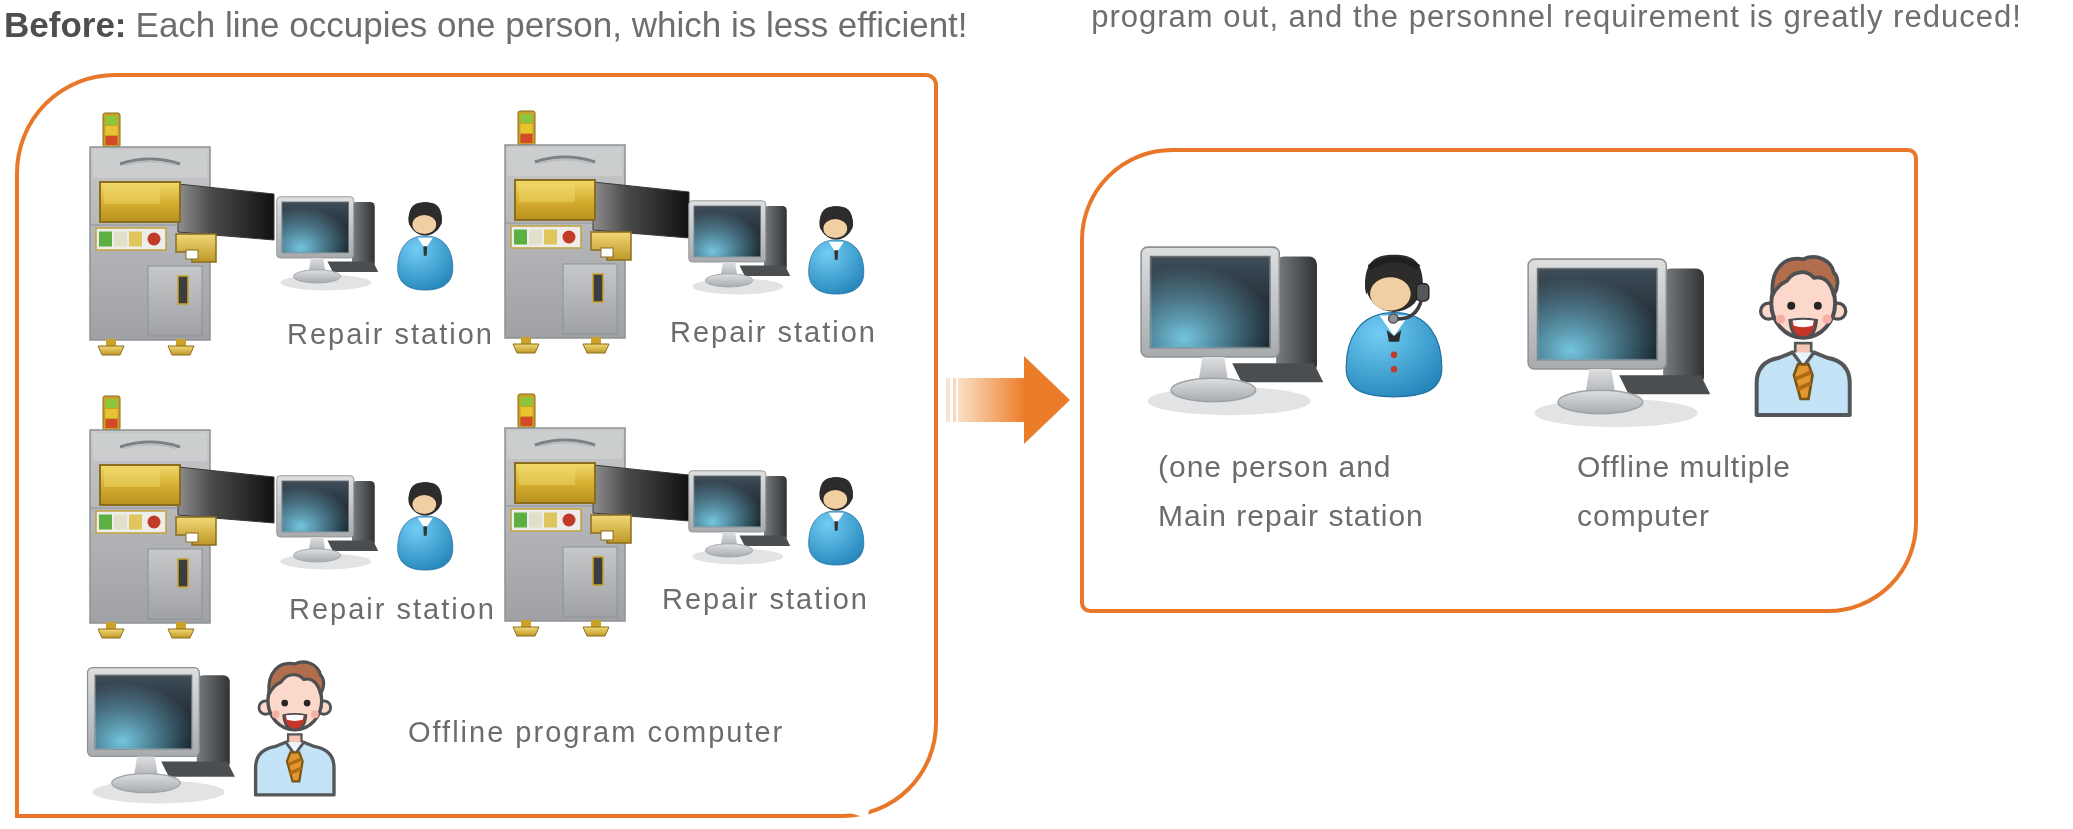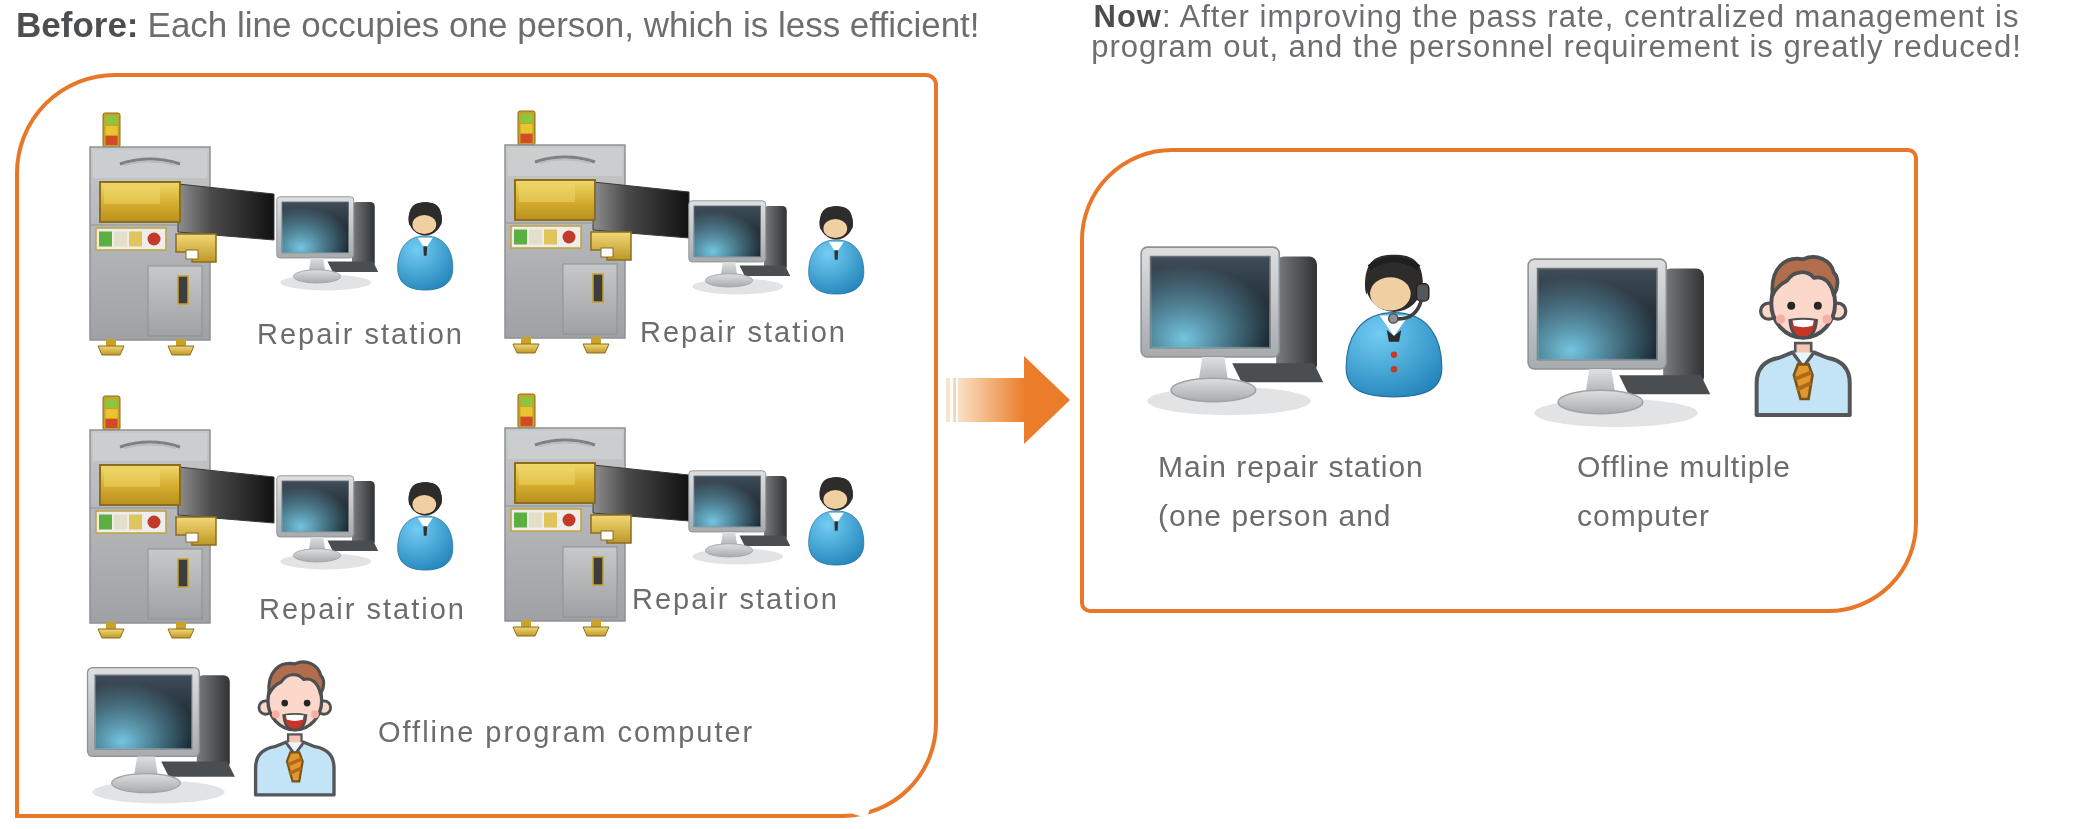--- a/index.html
+++ b/index.html
@@ -1,37 +1,36 @@
 <!DOCTYPE html>
 <html><head>
 <meta charset="utf-8">
 <style>
   html,body{margin:0;padding:0;}
   body{width:2073px;height:829px;background:#ffffff;font-family:"Liberation Sans",sans-serif;overflow:hidden;position:relative;}
   .title-before{position:absolute;left:4px;top:5px;font-size:35px;color:#6D6E71;white-space:nowrap;}
   .tb{font-weight:bold;color:#4D4E50;}
-  .title-before .tb{margin-right:9px;margin-left:12px;}
+  .title-before .tb{margin-right:9px;}
   .title-now{position:absolute;left:1040px;top:2px;width:1033px;text-align:center;font-size:31px;line-height:30px;letter-spacing:1px;color:#6D6E71;}
   .box{position:absolute;border:4px solid #E8772A;background:transparent;}
   .box-before{left:15px;top:73px;width:915px;height:737px;border-radius:100px 12px 95px 0px;}
   .box-now{left:1080px;top:148px;width:830px;height:457px;border-radius:92px 10px 90px 10px;}
   .gap{position:absolute;left:852px;top:804px;width:17px;height:12px;background:#fff;transform:rotate(18deg);}
-  .lbl{position:absolute;font-size:29px;letter-spacing:2px;color:#6B6C6E;white-space:nowrap;}
+  .lbl{position:absolute;font-size:29px;letter-spacing:2px;color:#6B6C6E;white-space:nowrap;margin-left:30px;}
   .lbl2{position:absolute;font-size:30px;letter-spacing:1px;color:#6B6C6E;line-height:49px;white-space:nowrap;}
   svg.overlay{position:absolute;left:0;top:0;}
 </style>
 </head>
 <body>
 
 <div class="title-before">
   <span class="tb">Before:</span><span>Each line occupies one person, which is less efficient!</span>
 </div>
 
 <div class="title-now">
-  <div><span class="tb">Now</span><span>: After improving the pass rate, centralized management is</span></div>
   <div>program out, and the personnel requirement is greatly reduced!</div>
 </div>
 
 <div class="box box-before"></div>
 <div class="gap"></div>
 <div class="box box-now"></div>
 
 <svg class="overlay" width="2073" height="829" viewBox="0 0 2073 829">
   <defs>
     <linearGradient id="gGold" x1="0" y1="0" x2="0" y2="1">
@@ -220,20 +219,20 @@
     </g>
 </svg>
 
 <div class="lbl" style="left:257px;top:318px;">Repair station</div>
 <div class="lbl" style="left:640px;top:316px;">Repair station</div>
 <div class="lbl" style="left:259px;top:593px;">Repair station</div>
 <div class="lbl" style="left:632px;top:583px;">Repair station</div>
 <div class="lbl" style="left:378px;top:716px;">Offline program computer</div>
 
 <div class="lbl2" style="left:1158px;top:442px;">
+  <div>(one person and</div>
   <div>Main repair station</div>
-  <div>(one person and</div>
 </div>
 
 <div class="lbl2" style="left:1577px;top:442px;">
   <div>Offline multiple</div>
   <div>computer</div>
 </div>
 
 </body></html>

